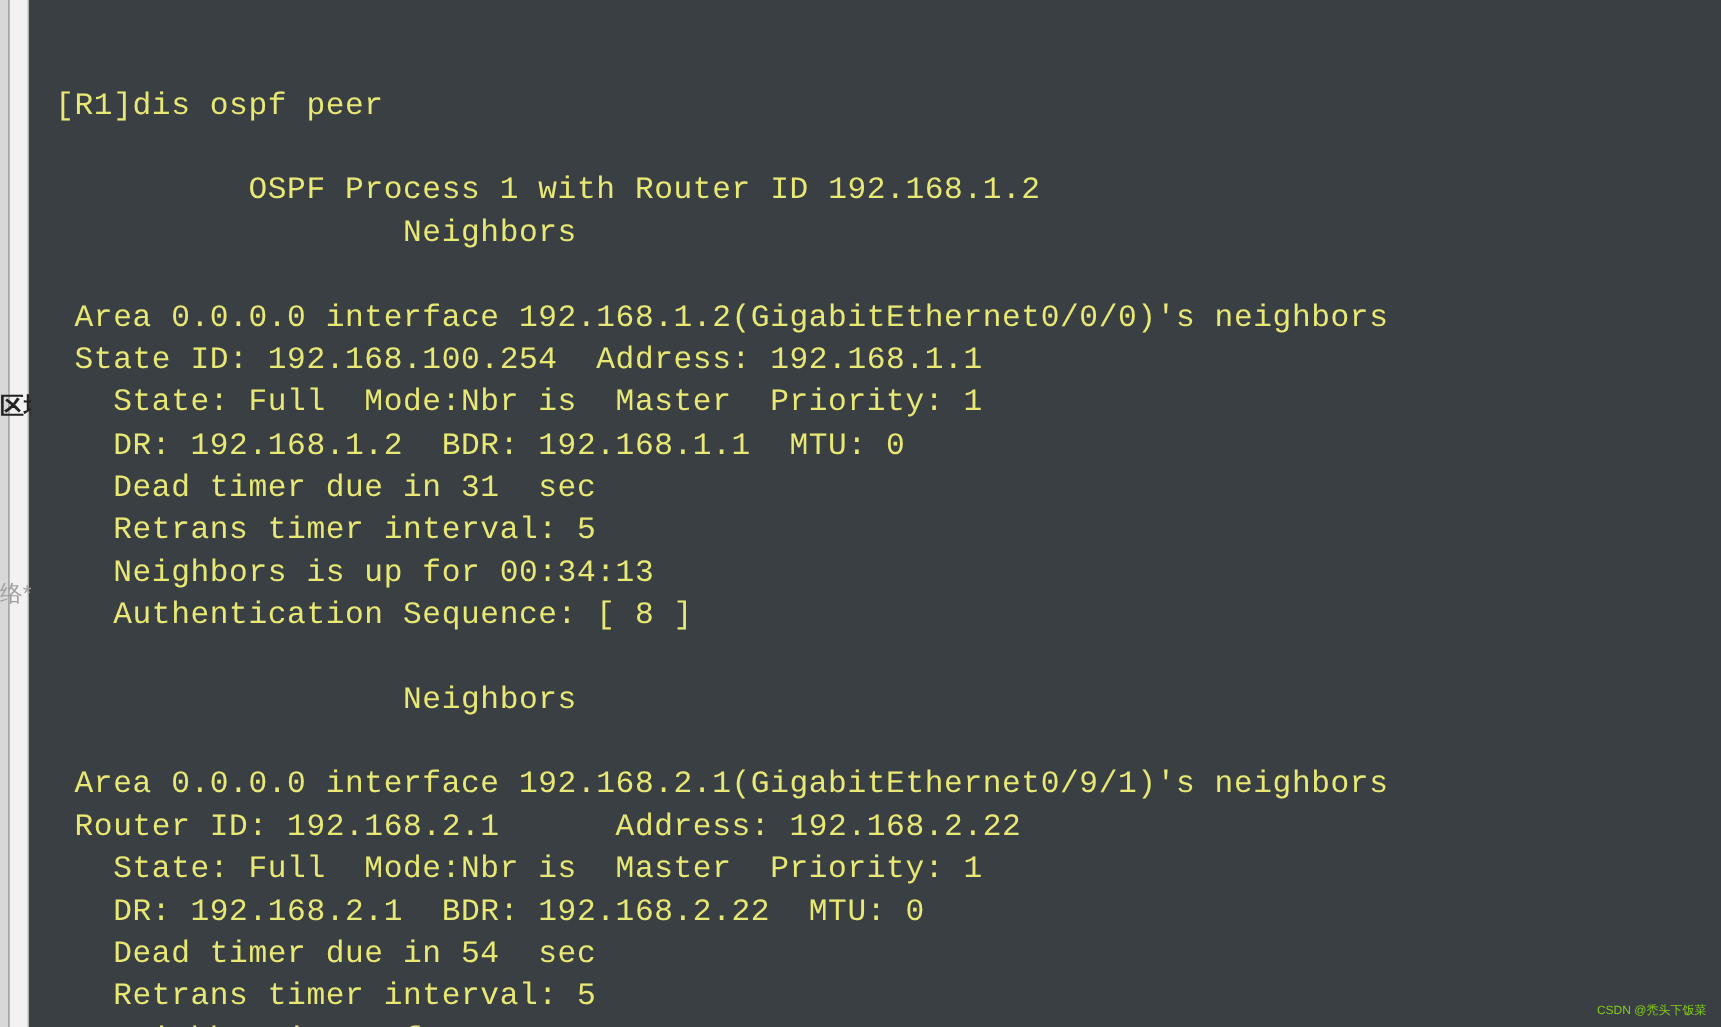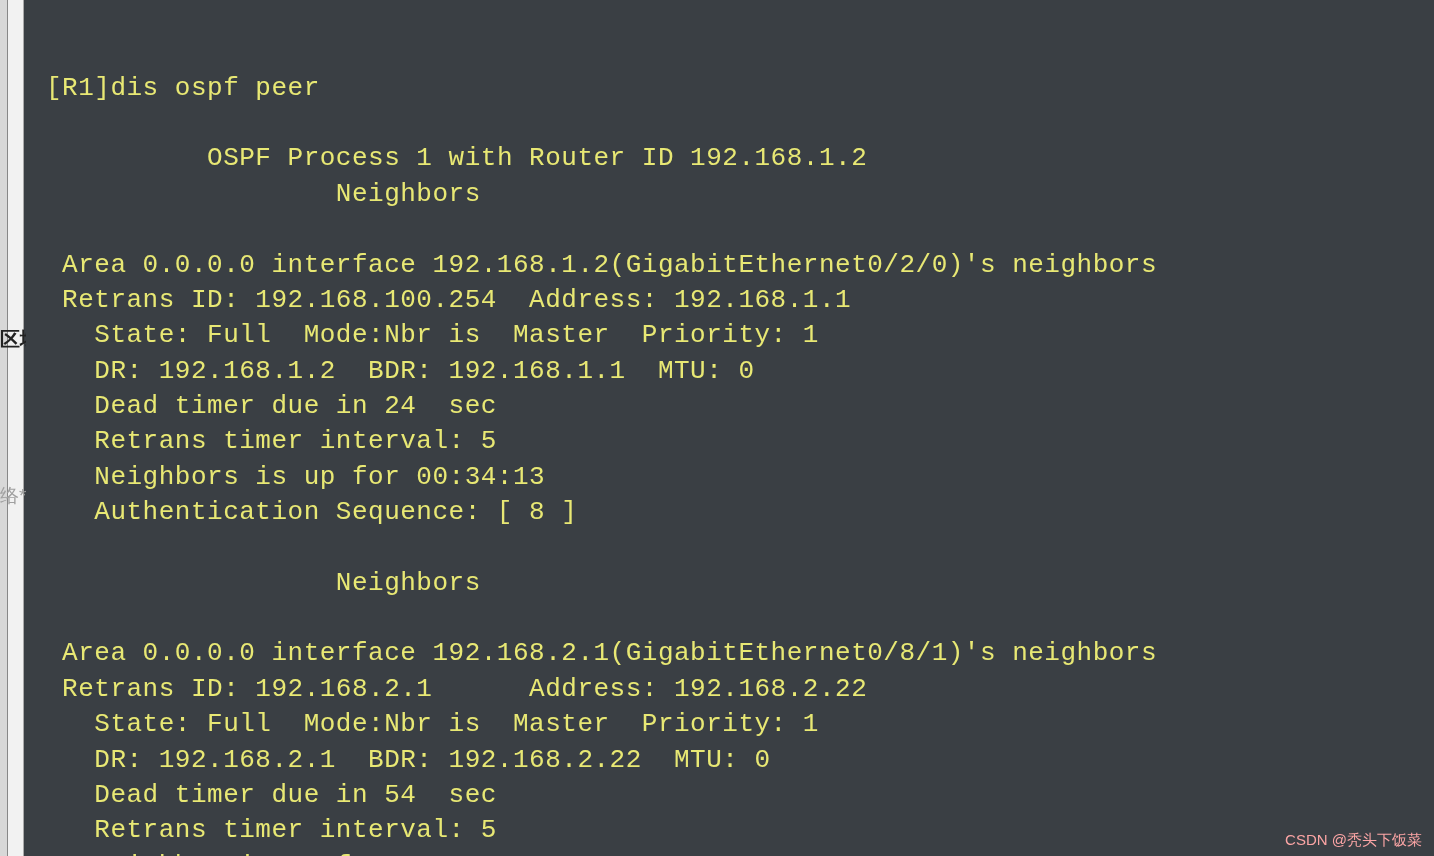--- a/index.html
+++ b/index.html
@@ -61,22 +61,22 @@
       top: 483px;
       color: #a0a0a0;
       font-weight: normal;
       font-size: 19px;
     }
     .watermark {
       position: absolute;
       right: 12px;
       bottom: 6px;
       font-family: Arial, sans-serif;
-      font-size: 15px;
-      color: #fca5a5;
+      font-size: 10px;
+      color: #84cc16;
       z-index: 5;
       letter-spacing: 0;
     }
     .content { position: relative; z-index: 2; }
   </style>
 </head>
 <body>
 
 <div class="left-edge"></div>
 <div class="inner-edge"></div>
@@ -84,33 +84,33 @@
 <div class="behind-text behind1">区域ospf</div>
 <div class="behind-text behind2">络**</div>
 
 <div class="terminal">
 <div class="content">
 <span>[R1]dis ospf peer</span>
 
 <span>	  OSPF Process 1 with Router ID 192.168.1.2</span>
 <span>		  Neighbors </span>
 
-<span> Area 0.0.0.0 interface 192.168.1.2(GigabitEthernet0/2/0)'s neighbors</span>
-<span> Retrans ID: 192.168.100.254  Address: 192.168.1.1  </span>
+<span> Area 0.0.0.0 interface 192.168.1.2(GigabitEthernet0/0/0)'s neighbors</span>
+<span> State ID: 192.168.100.254  Address: 192.168.1.1  </span>
 <span>   State: Full  Mode:Nbr is  Master  Priority: 1</span>
 <span>   DR: 192.168.1.2  BDR: 192.168.1.1  MTU: 0    </span>
-<span>   Dead timer due in 24  sec</span>
+<span>   Dead timer due in 31  sec</span>
 <span>   Retrans timer interval: 5 </span>
 <span>   Neighbors is up for 00:34:13     </span>
 <span>   Authentication Sequence: [ 8 ] </span>
 
 <span>		  Neighbors </span>
 
-<span> Area 0.0.0.0 interface 192.168.2.1(GigabitEthernet0/8/1)'s neighbors</span>
-<span> Retrans ID: 192.168.2.1      Address: 192.168.2.22   </span>
+<span> Area 0.0.0.0 interface 192.168.2.1(GigabitEthernet0/9/1)'s neighbors</span>
+<span> Router ID: 192.168.2.1      Address: 192.168.2.22   </span>
 <span>   State: Full  Mode:Nbr is  Master  Priority: 1</span>
 <span>   DR: 192.168.2.1  BDR: 192.168.2.22  MTU: 0    </span>
 <span>   Dead timer due in 54  sec</span>
 <span>   Retrans timer interval: 5 </span>
 <span>   Neighbor is up for 00:11:44     </span>
 
 </div>
 </div>
 
 <div class="watermark">CSDN @秃头下饭菜</div>

